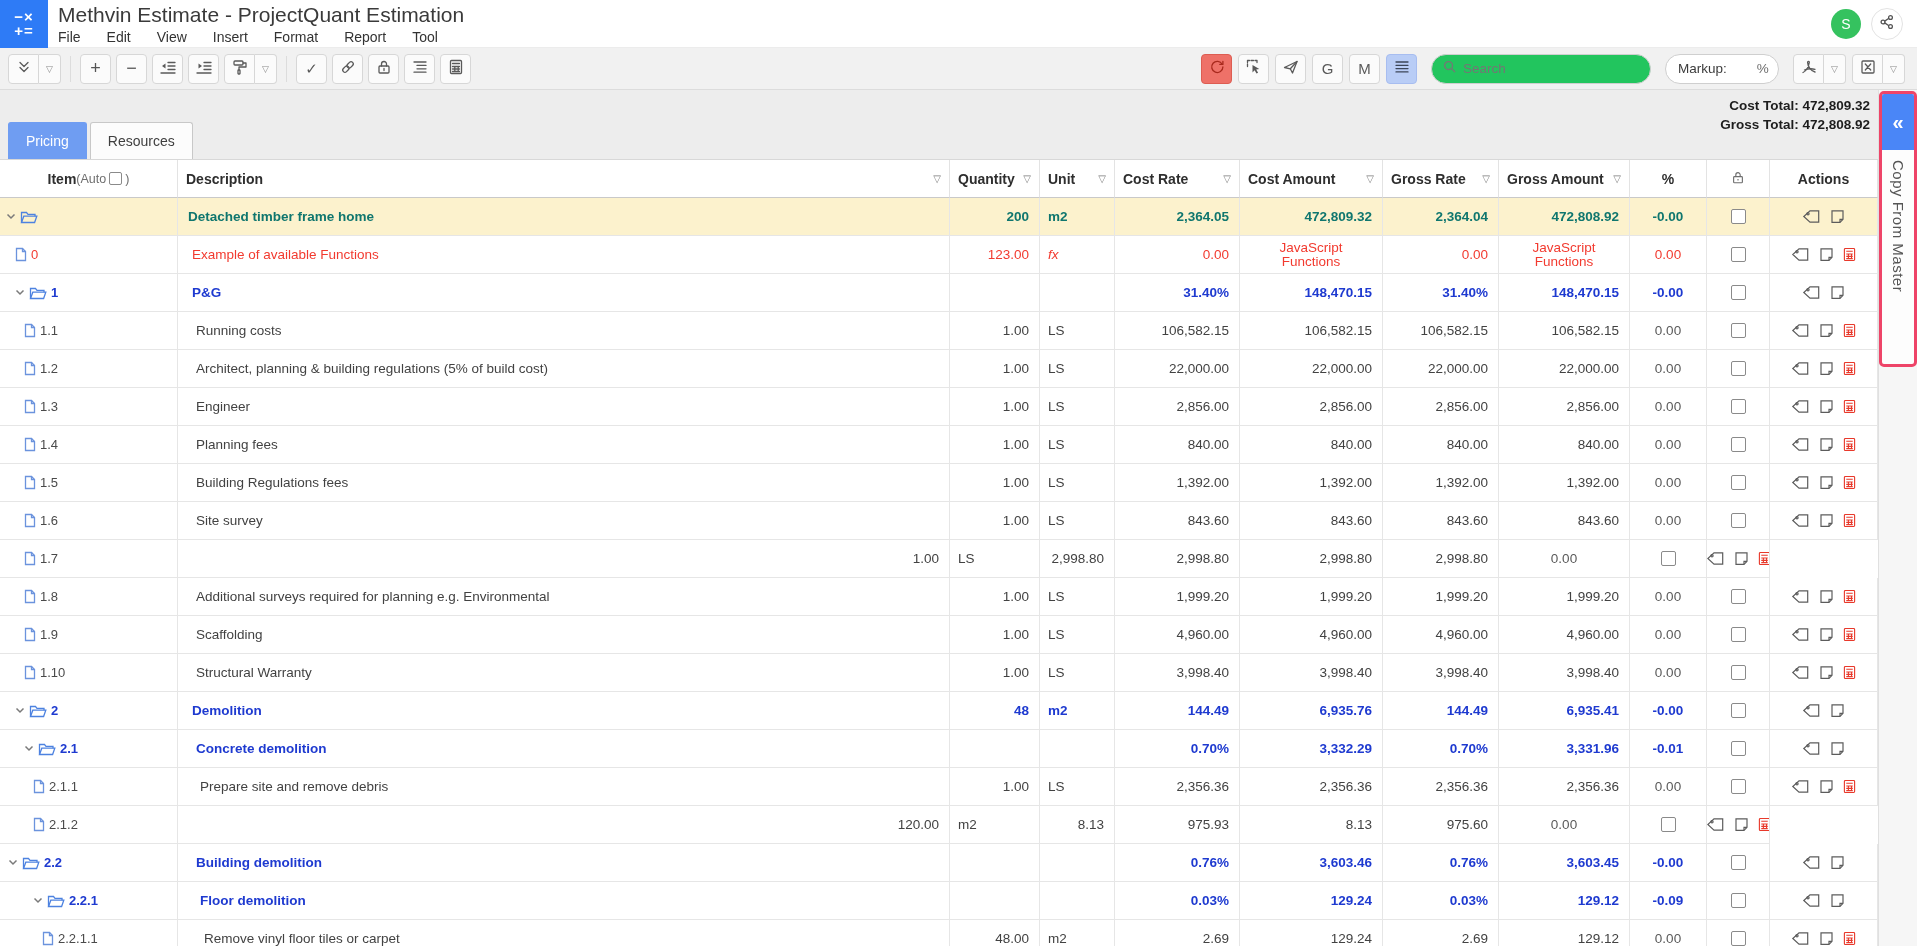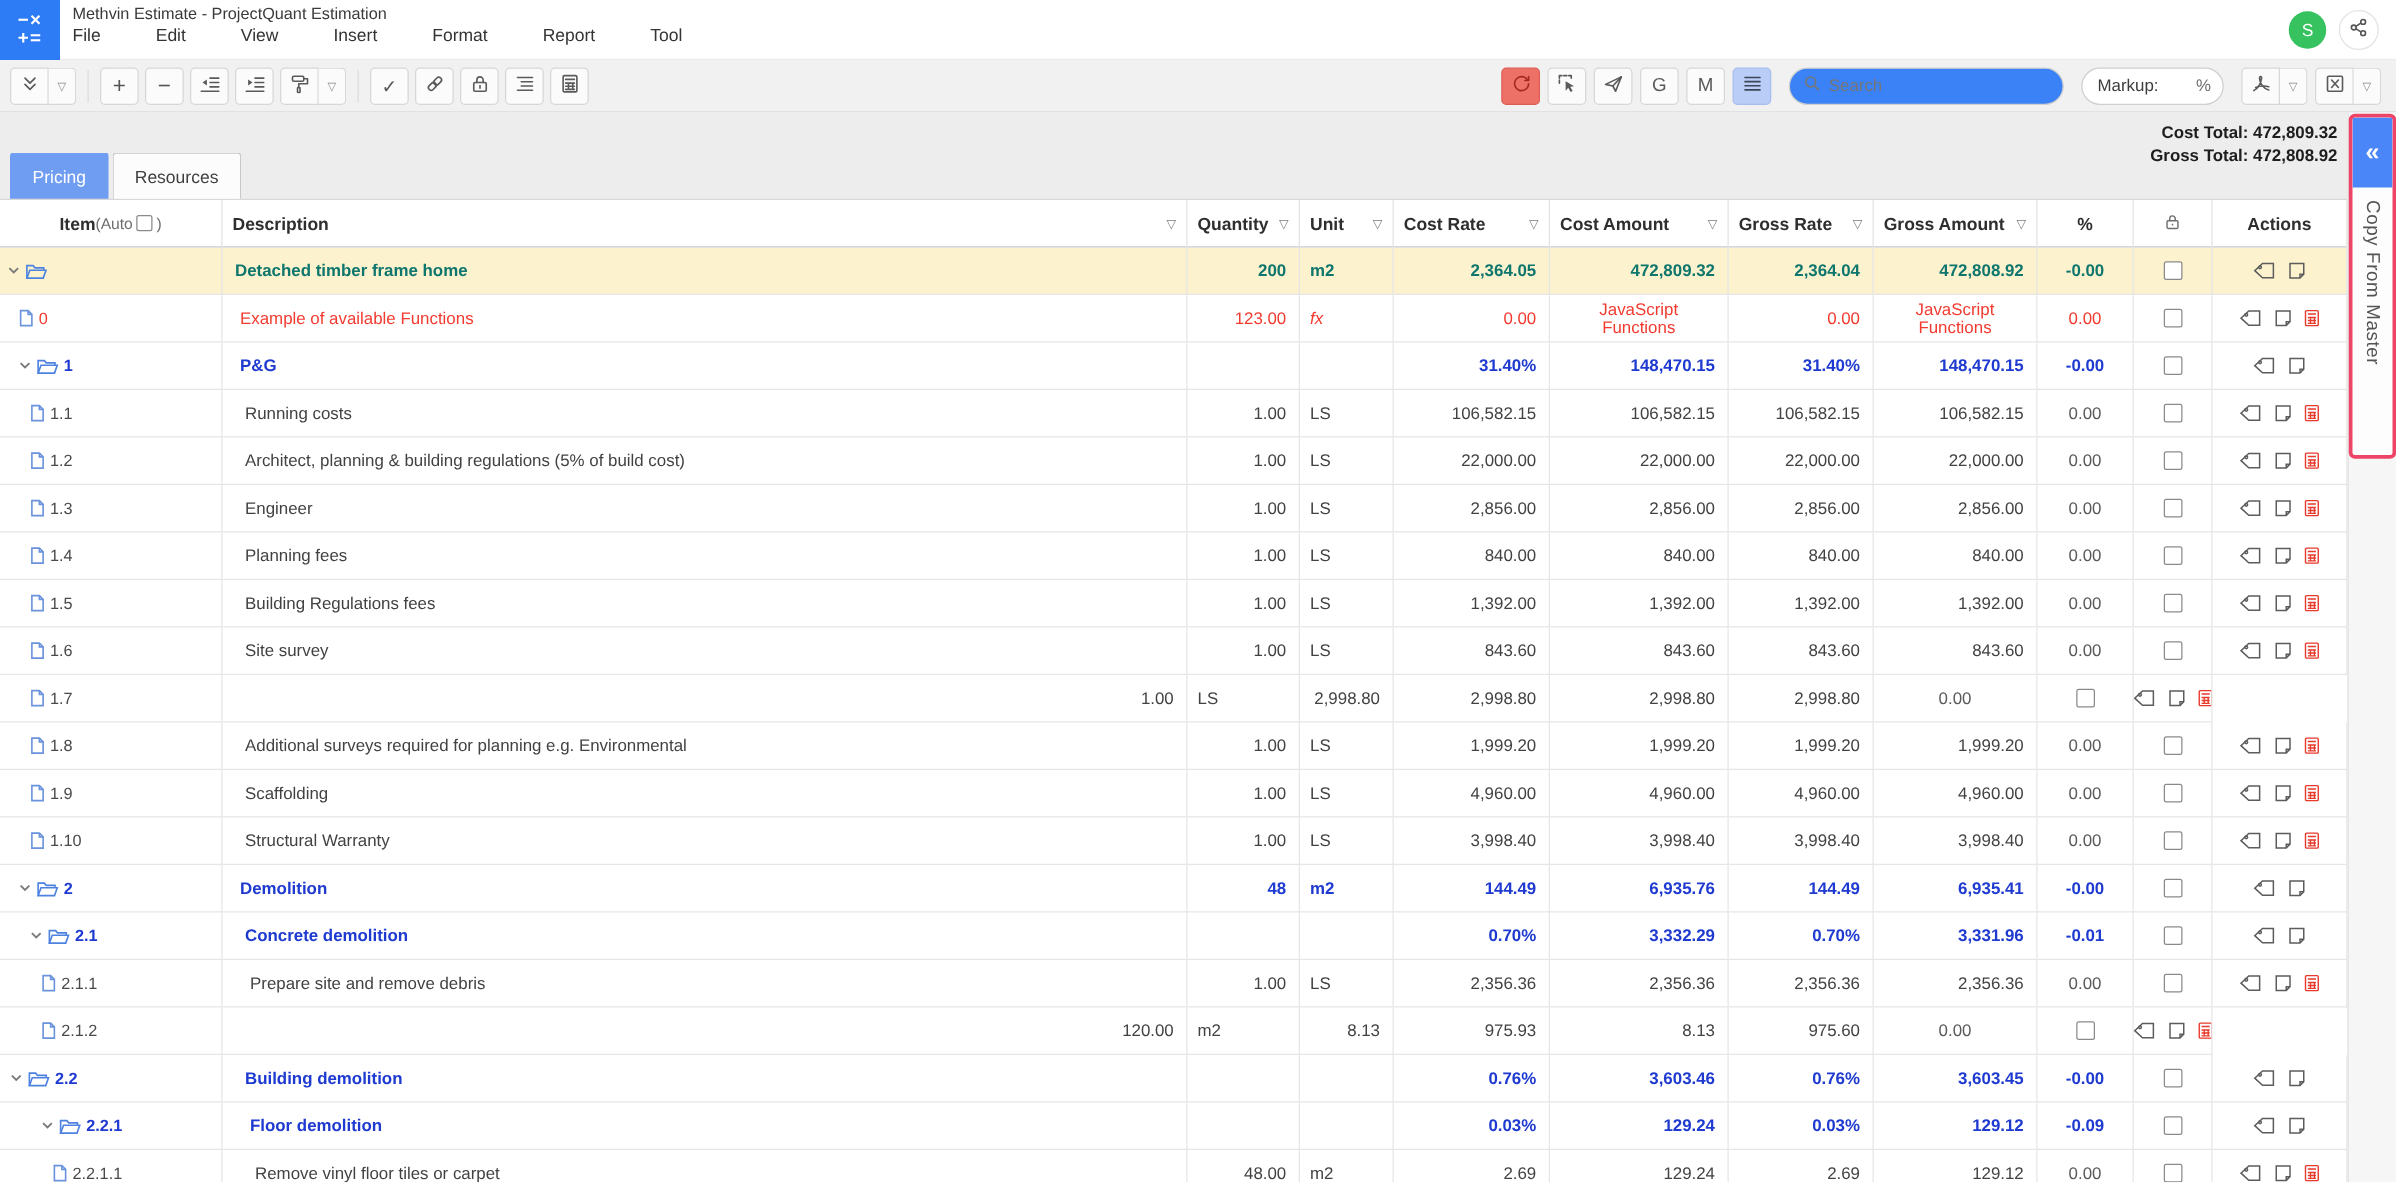--- a/index.html
+++ b/index.html
@@ -4,41 +4,41 @@
 <style>
   * { box-sizing: border-box; margin: 0; padding: 0; }
   html,body { background:#fff; }
   body { font-family:"Liberation Sans", sans-serif; }
   .app { position:relative; width:1917px; height:946px; overflow:hidden; background:#fff; }
 
   
   .titlebar { height:48px; display:flex; align-items:stretch; background:#fff; border-bottom:1px solid #ececec; }
   .logo { width:48px; height:48px; background:#2e7bf6; color:#fff; display:flex; flex-direction:column; align-items:center; justify-content:center; font-weight:700; font-size:15px; line-height:14px; letter-spacing:1px; }
   .title-menu { padding:3px 0 0 10px; }
-  .page-title { font-size:13px; color:#3a3a3a; }
-  .menu { display:flex; gap:44px; margin-top:2px; }
+  .page-title { font-size:21px; color:#3a3a3a; }
+  .menu { display:flex; gap:26px; margin-top:2px; }
   .menu-item { font-size:14px; color:#333; cursor:pointer; }
   .tb-right { margin-left:auto; display:flex; align-items:center; gap:10px; padding-right:14px; }
   .avatar { width:30px; height:30px; border-radius:50%; background:#35c25f; color:#fff; font-size:14px; display:flex; align-items:center; justify-content:center; }
   .share-btn { width:32px; height:32px; border-radius:50%; background:#fff; border:1px solid #e3e3e3; display:flex; align-items:center; justify-content:center; color:#555; }
 
   
   .toolbar { height:42px; background:#f1f1f1; border-bottom:1px solid #dcdcdc; display:flex; align-items:center; padding:0 12px 0 8px; gap:5px; }
   .tbtn { height:30px; min-width:31px; border:1px solid #d7d7d7; background:#fbfbfb; border-radius:4px; display:flex; align-items:center; justify-content:center; color:#5a5a5a; font-size:15px; cursor:pointer; }
   .tbtn svg { stroke:currentColor; fill:none; stroke-width:1.3; stroke-linecap:round; stroke-linejoin:round; }
   .split { display:flex; }
   .split .tbtn:first-child { border-radius:4px 0 0 4px; }
   .split .tbtn:last-child { border-radius:0 4px 4px 0; border-left:none; min-width:22px; }
   .caret { font-size:9px; color:#8a8a8a; }
   .sep { width:1px; height:26px; background:#dcdcdc; margin:0 4px; }
   .glyphbtn { font-size:18px; font-weight:400; color:#555; }
   .tbtn.red { background:#ee7168; border-color:#dd5d52; color:#a8291d; }
   .tbtn.bluelit { background:#b9cdf6; border-color:#a7bdf0; color:#3c4658; }
   .right-cluster { margin-left:auto; display:flex; align-items:center; gap:6px; }
-  .search-box { width:220px; height:30px; background:#3b82f6; border:1px solid #cfcfcf; border-radius:15px; display:flex; align-items:center; padding:0 10px; gap:6px; color:#777; margin-left:8px; }
+  .search-box { width:220px; height:30px; background:#22c55e; border:1px solid #cfcfcf; border-radius:15px; display:flex; align-items:center; padding:0 10px; gap:6px; color:#777; margin-left:8px; }
   .search-box svg { stroke:#767676; fill:none; stroke-width:1.4; }
   .search-box input { border:none; outline:none; flex:1; font-size:13.5px; color:#333; font-family:inherit; background:transparent; }
   .search-box input::placeholder { color:#757575; }
   .markup-box { width:114px; height:30px; background:#fff; border:1px solid #cfcfcf; border-radius:15px; display:flex; align-items:center; padding:0 12px; margin:0 8px; font-size:13.5px; color:#3c3c3c; }
   .markup-box input { border:none; outline:none; width:30px; flex:1; font-family:inherit; font-size:13px; background:transparent; }
   .markup-suffix { color:#6e6e6e; }
 
   
   .substrip { position:relative; width:1878px; height:70px; background:#ededed; border-bottom:1px solid #d8d8d8; }
   .tabs { position:absolute; left:8px; bottom:0; display:flex; gap:3px; }

